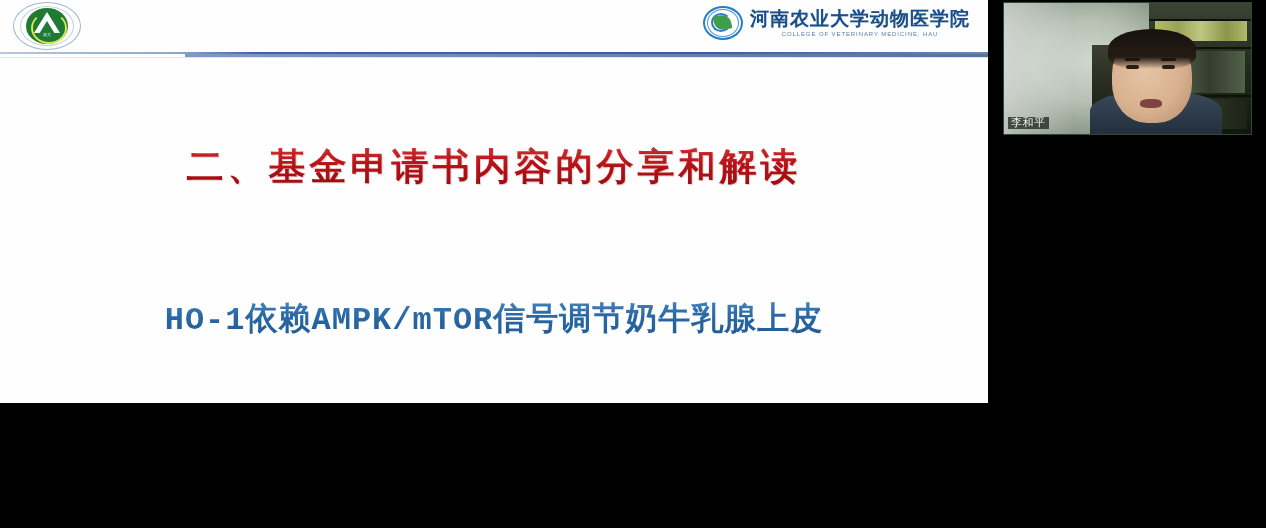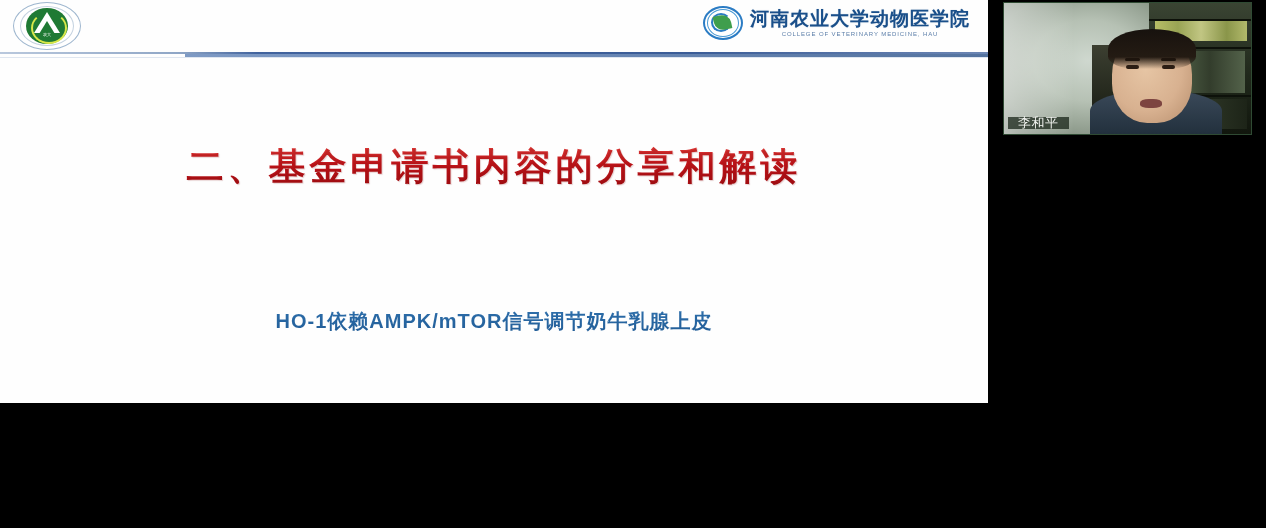--- a/index.html
+++ b/index.html
@@ -133,22 +133,22 @@
     -webkit-background-clip:text; background-clip:text;
     -webkit-text-fill-color:transparent;
     text-shadow:1px 1px 1px rgba(120,0,0,.18);
     white-space:nowrap;
   }
 
   .subtitle-wrap {
     position:absolute; left:0; top:288px; width:988px; text-align:center;
   }
   .subtitle-line {
-    font-family:Liberation Sans, sans-serif;
-    font-size:20px; font-weight:bold; letter-spacing:1px;
+    font-family:Liberation Mono, monospace;
+    font-size:32px; font-weight:bold; letter-spacing:1px;
     color:#2a6aa6;
     background:linear-gradient(180deg,#5d9bcd 0%, #2a6aa6 40%, #1a4f86 100%);
     -webkit-background-clip:text; background-clip:text;
     -webkit-text-fill-color:transparent;
     line-height:66px;
     white-space:nowrap;
   }
 
   
   #side-panel {
@@ -228,25 +228,25 @@
   .vid-mouth {
     position:absolute; left:136px; top:96px; width:22px; height:9px;
     background:#7d4440; border-radius:40%;
   }
   .vid-glow {
     position:absolute; left:0; top:0; width:70px; height:133px;
     background:linear-gradient(90deg, rgba(255,255,255,.55) 0%, rgba(255,255,255,0) 100%);
   }
   .vid-namebadge {
     position:absolute; left:4px; bottom:5px;
-    padding:1px 10px;
+    padding:1px 3px;
     background:rgba(20,32,20,.72);
     color:#f2f4f0;
     font-family:"DejaVu Sans", sans-serif;
-    font-size:13px; line-height:10px; letter-spacing:.5px;
+    font-size:11px; line-height:10px; letter-spacing:.5px;
     white-space:nowrap;
   }
 </style>
 </head>
 <body>
 
 <div id="screen">
 
   <div id="slide">
 

